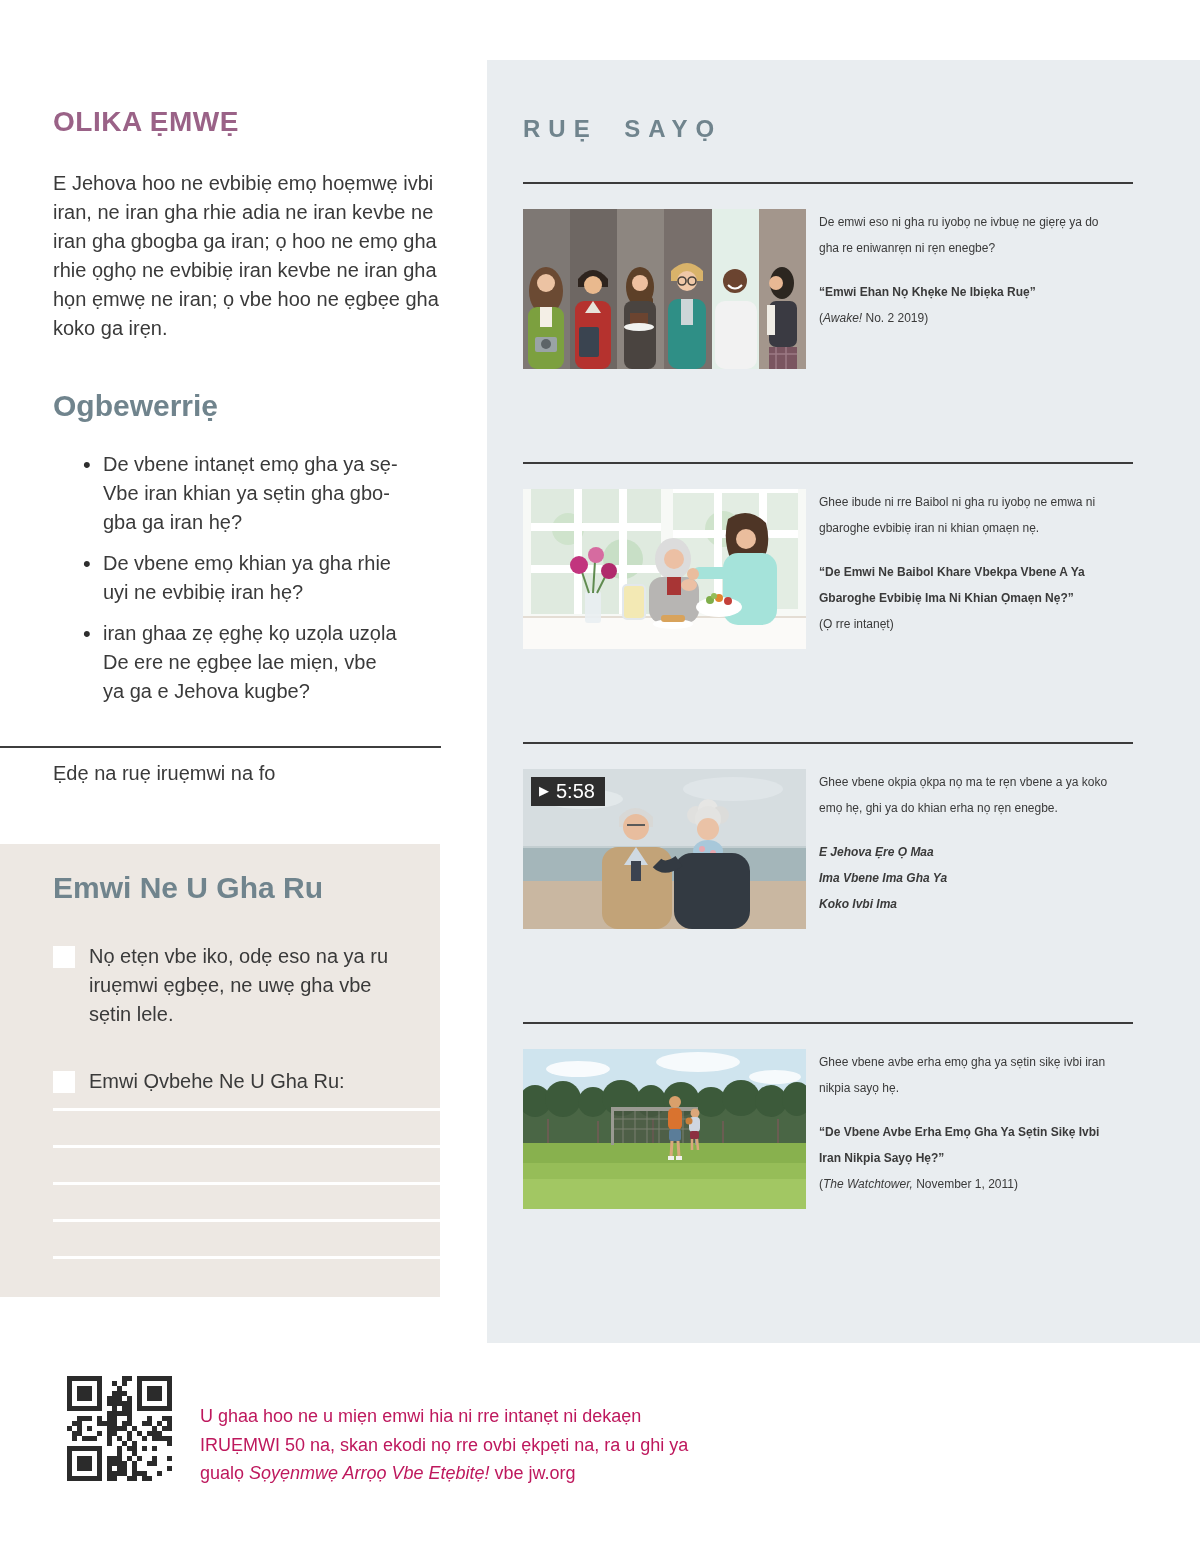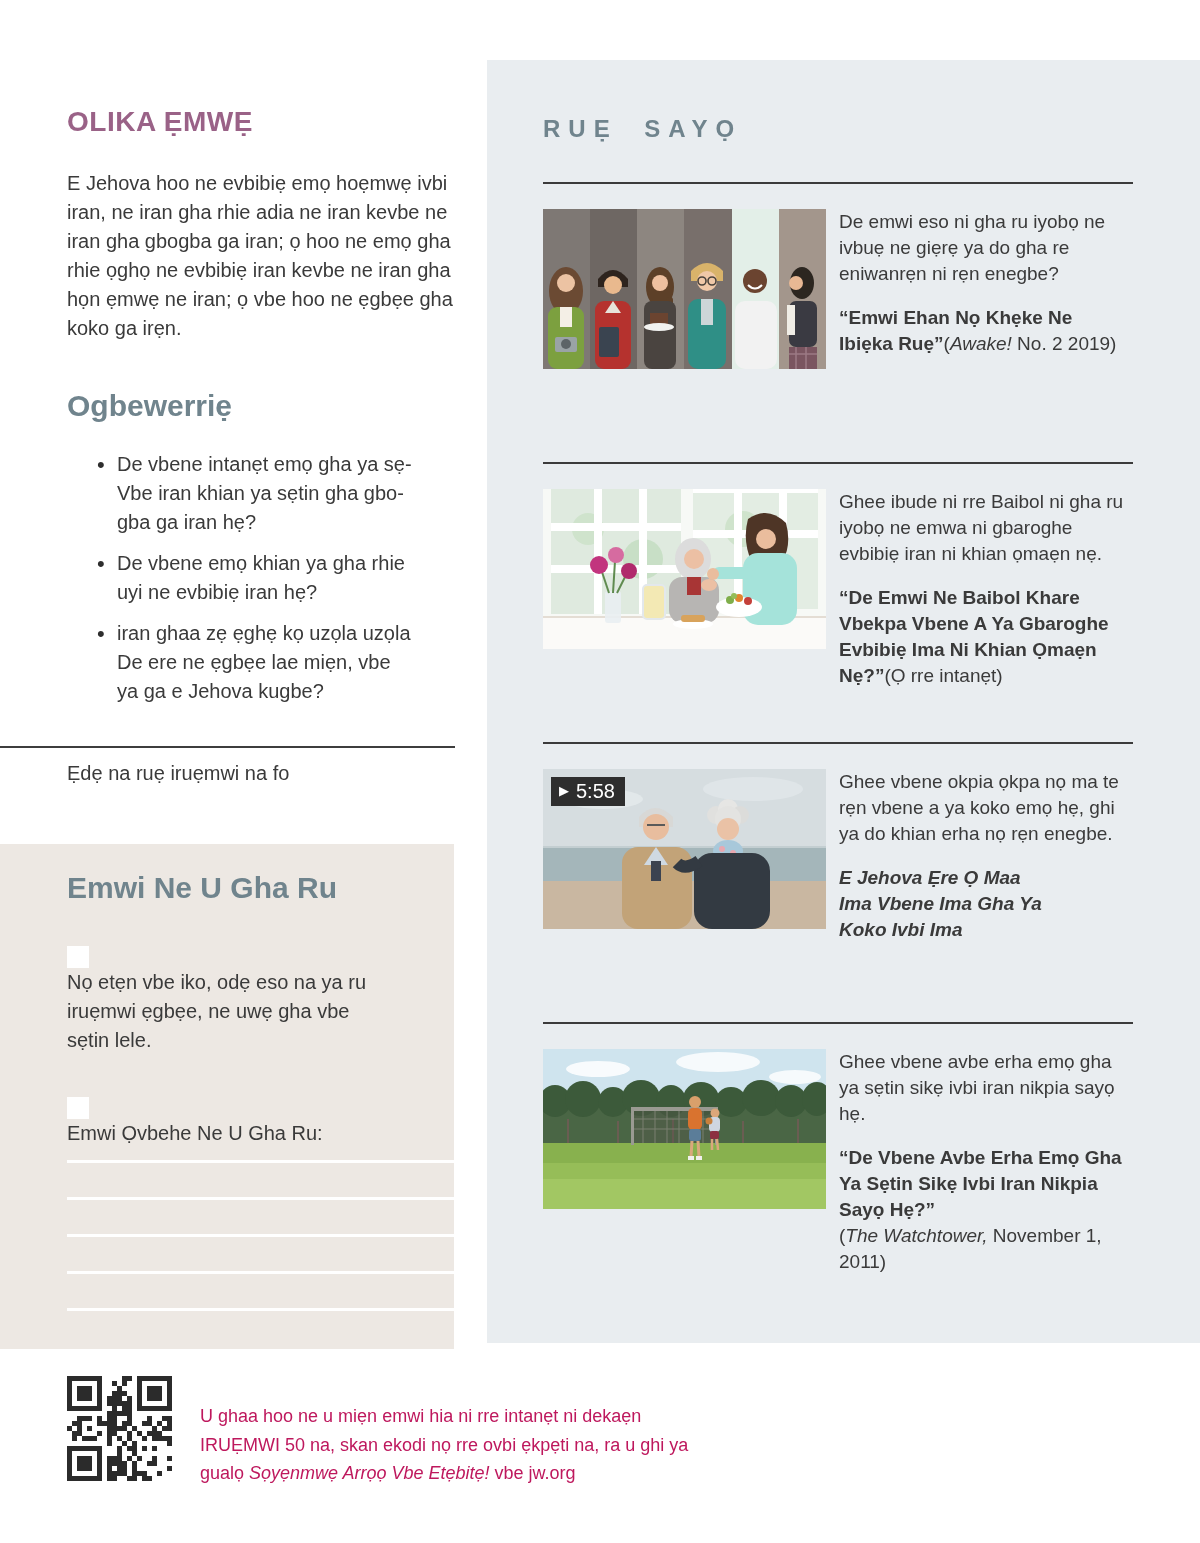--- a/index.html
+++ b/index.html
@@ -3,21 +3,21 @@
 <meta charset="utf-8">
 <style>
   html,body{margin:0;padding:0;}
   body{
     width:1200px;height:1543px;position:relative;background:#ffffff;
     font-family:"Liberation Sans", sans-serif;color:#383838;
     -webkit-font-smoothing:antialiased;overflow:hidden;
   }
   
   .left-col{position:absolute;left:0;top:0;width:458px;box-sizing:border-box;}
-  .left-inner{padding:107px 2px 0 67px;}
+  .left-inner{padding:107px 2px 0 53px;}
   .preview-title{
     margin:0;font-size:28px;line-height:30px;font-weight:700;
     color:#9a6287;letter-spacing:0.5px;
   }
   .preview-text{margin:32px 0 0;font-size:20px;line-height:29px;color:#3a3a3a;}
   .section-heading{
     margin:45px 0 0;font-size:30px;line-height:36px;font-weight:700;color:#70848d;
   }
   ul.bullets{margin:26px 0 0;padding:0 0 0 30px;list-style:none;}
   ul.bullets li{
@@ -31,62 +31,62 @@
   .left-rule{
     margin:40px 0 0 -67px;width:455px;height:0;
     border:none;border-top:2px solid #3e3e3e;
   }
   .deadline{margin:11px 0 0;font-size:20px;line-height:29px;color:#3a3a3a;}
   .todo-box{
     margin:56px 0 0 -67px;width:454px;box-sizing:border-box;
     background:#ede8e3;padding:26px 0 38px 67px;
   }
   .todo-title{margin:0;font-size:30px;line-height:36px;font-weight:700;color:#70848d;}
-  .todo-item{display:flex;margin-top:36px;flex-direction:column;}
+  .todo-item{display:flex;margin-top:36px;}
   .todo-item.second{margin-top:38px;}
   .todo-checkbox{
     flex:none;width:22px;height:22px;background:#ffffff;margin:4px 14px 0 0;
   }
   .todo-text{font-size:20px;line-height:29px;color:#3a3a3a;width:320px;}
   .write-lines{margin:0 0 0 0;width:387px;}
   .write-line{height:34px;border-bottom:3px solid #ffffff;}
   .write-line.first{height:12px;}
   
   .page-footer{position:absolute;left:67px;top:1376px;display:flex;}
   .qr-wrap{flex:none;width:105px;height:105px;}
   .footer-text{
     margin-left:28px;padding-top:26px;width:492px;
     font-size:18px;line-height:28.5px;color:#be185d;
   }
   .footer-text .it{font-style:italic;}
   
   .right-panel{
     position:absolute;left:487px;top:60px;width:713px;height:1283px;
-    background:#e9edf0;box-sizing:border-box;padding:54px 67px 0 56px;
+    background:#e9edf0;box-sizing:border-box;padding:54px 67px 0 36px;
   }
   .resources-title{
     margin:0 0 38px;font-size:24px;line-height:30px;font-weight:700;
     color:#70848d;letter-spacing:8px;word-spacing:12px;white-space:nowrap;
   }
   .ref-item{
     border-top:2px solid #3b3b3b;padding-top:25px;
     display:flex;gap:13px;box-sizing:border-box;min-height:280px;
   }
   .thumb{
     flex:none;width:283px;height:160px;position:relative;overflow:hidden;
     background:#cccccc;
   }
   .thumb svg{display:block;}
   .video-badge{
     position:absolute;top:8px;left:8px;background:#2e2e2e;color:#ffffff;
     display:flex;align-items:center;padding:2px 10px 3px 8px;gap:7px;
   }
   .video-badge .play{font-size:13px;line-height:20px;}
   .video-badge .dur{font-size:20px;line-height:24px;}
-  .item-text{width:290px;font-size:19px;line-height:26px;color:#3a3a3a;}
+  .item-text{width:290px;font-size:12px;line-height:26px;color:#3a3a3a;}
   .item-ref{margin-top:18px;font-weight:700;}
   .ref-paren{display:inline-block;max-width:100%;font-weight:400;}
   .ref-paren .it{font-style:italic;}
   .ref-bi div{font-weight:700;font-style:italic;}
 </style>
 </head>
 <body>
 
 <div class="left-col">
   <div class="left-inner">

